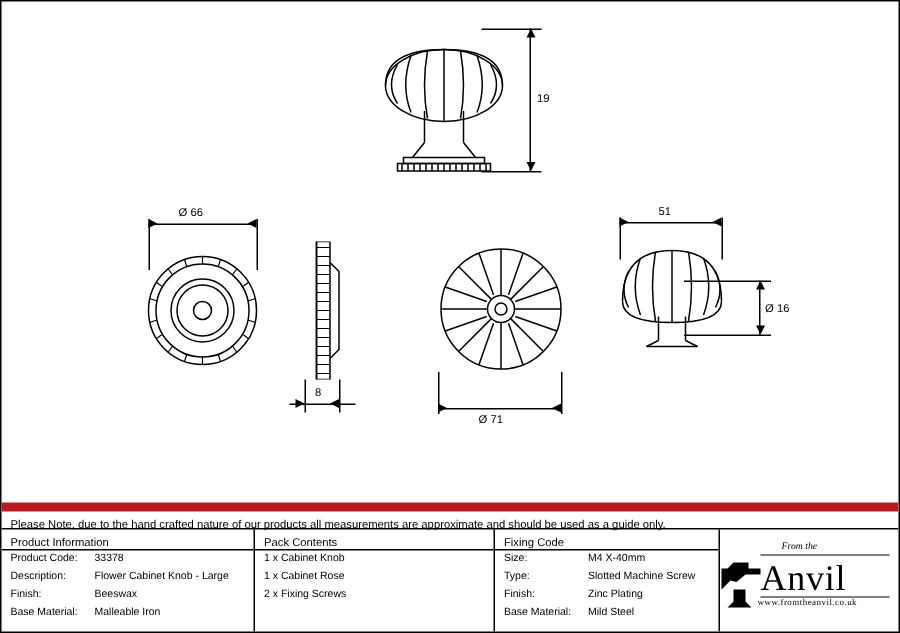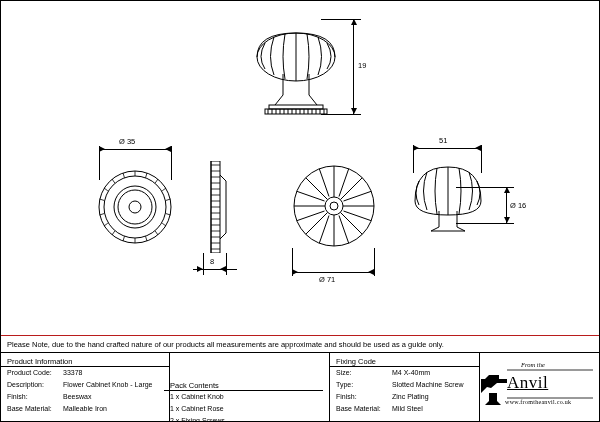--- a/index.html
+++ b/index.html
@@ -10,35 +10,35 @@
   
   .hline{position:absolute;height:1px;background:#000;}
   .vline{position:absolute;width:1px;background:#000;}
   .arrowL,.arrowR,.arrowU,.arrowD{position:absolute;width:0;height:0;}
   .arrowL{border-top:3px solid transparent;border-bottom:3px solid transparent;border-right:6px solid #000;}
   .arrowR{border-top:3px solid transparent;border-bottom:3px solid transparent;border-left:6px solid #000;}
   .arrowU{border-left:3px solid transparent;border-right:3px solid transparent;border-bottom:6px solid #000;}
   .arrowD{border-left:3px solid transparent;border-right:3px solid transparent;border-top:6px solid #000;}
 
   
-  #note{position:absolute;left:0;right:0;top:334px;height:18px;border-top:1px solid #b91c1c;border-bottom:1px solid #000;box-sizing:border-box;}
+  #note{position:absolute;left:0;right:0;top:334px;height:18px;border-top:6px solid #b91c1c;border-bottom:1px solid #000;box-sizing:border-box;}
   #note .lbl{position:absolute;left:6px;top:4px;font-size:7.5px;}
   #table{position:absolute;left:0;right:0;top:352px;bottom:0;}
   #table .col{position:absolute;top:0;bottom:0;box-sizing:border-box;}
   #table .colsep{position:absolute;top:0;bottom:0;width:1px;background:#000;}
   .thead{position:absolute;top:0;left:0;right:0;height:14px;border-bottom:1px solid #000;box-sizing:border-box;padding-left:33px;}
   .thead .lbl{position:absolute;left:6px;top:3.5px;font-size:7.5px;}
   .rows{position:absolute;top:14px;left:0;right:0;bottom:0;}
   .row{position:relative;height:12px;}
   .k{position:absolute;left:6px;top:2px;font-size:7px;}
   .v{position:absolute;top:2px;font-size:7px;}
   .bullet{position:absolute;left:6px;top:2px;font-size:7px;}
   
   #logo{position:absolute;right:4px;top:354px;width:118px;height:64px;}
-  #logo .anvil-word{position:absolute;left:30px;top:18px;font-family:"Liberation Serif",serif;font-size:17px;letter-spacing:.5px;text-decoration:underline;}
+  #logo .anvil-word{position:absolute;left:30px;top:18px;font-family:"Liberation Serif",serif;font-size:24px;letter-spacing:.5px;}
   #logo .fromthe{position:absolute;left:44px;top:6px;font-family:"Liberation Serif",serif;font-size:6.5px;font-style:italic;}
   #logo .site{position:absolute;left:28px;top:44px;font-family:"Liberation Serif",serif;font-size:6px;letter-spacing:.3px;}
   #logo svg{position:absolute;left:0;top:2px;}
 </style>
 </head>
 <body>
 
 <div id="sheet">
 
   <svg class="abs" style="left:240px;top:16px;" width="110" height="100" viewBox="0 0 110 100">
@@ -75,21 +75,21 @@
     <div class="arrowD" style="left:349.5px;top:107px;"></div>
     <div class="lbl abs" style="left:357px;top:60px;">19</div>
   </div>
 
   <div class="abs">
     <div class="vline" style="left:98px;top:145px;height:34px;"></div>
     <div class="vline" style="left:170px;top:145px;height:34px;"></div>
     <div class="hline" style="left:98px;top:148px;width:72px;"></div>
     <div class="arrowR" style="left:98px;top:145px;"></div>
     <div class="arrowL" style="left:164px;top:145px;"></div>
-    <div class="lbl abs" style="left:118px;top:136px;">Ø 35</div>
+    <div class="lbl abs" style="left:118px;top:136px;">Ø 66</div>
   </div>
 
   <svg class="abs" style="left:96px;top:166px;" width="78" height="80" viewBox="0 0 78 80">
     <g fill="none" stroke="#000" stroke-width="1">
       <circle cx="38" cy="40" r="36"></circle>
       <circle cx="38" cy="40" r="31"></circle>
       <circle cx="38" cy="40" r="21"></circle>
       <circle cx="38" cy="40" r="17"></circle>
       <circle cx="38" cy="40" r="6"></circle>
 
@@ -221,21 +221,21 @@
           <span class="k">Finish:</span>
           <span class="v" style="left:62px;">Beeswax</span>
         </div>
         <div class="row">
           <span class="k">Base Material:</span>
           <span class="v" style="left:62px;">Malleable Iron</span>
         </div>
       </div>
     </div>
 
-    <div class="col" style="left:163px;width:159px;margin-top:24px;">
+    <div class="col" style="left:169px;width:159px;">
       <div class="thead">
         <div class="lbl">Pack Contents</div>
       </div>
       <div class="rows">
         <div class="row">
           <span class="bullet">1 x Cabinet Knob</span>
         </div>
         <div class="row">
           <span class="bullet">1 x Cabinet Rose</span>
         </div>

